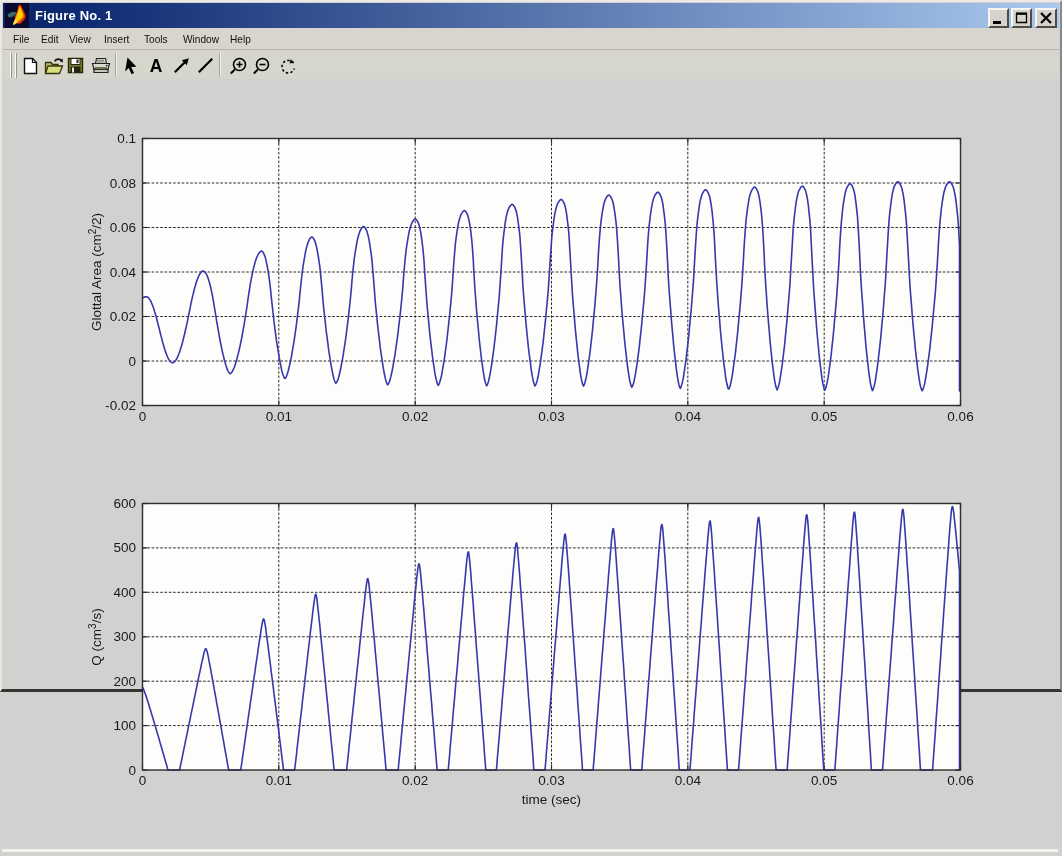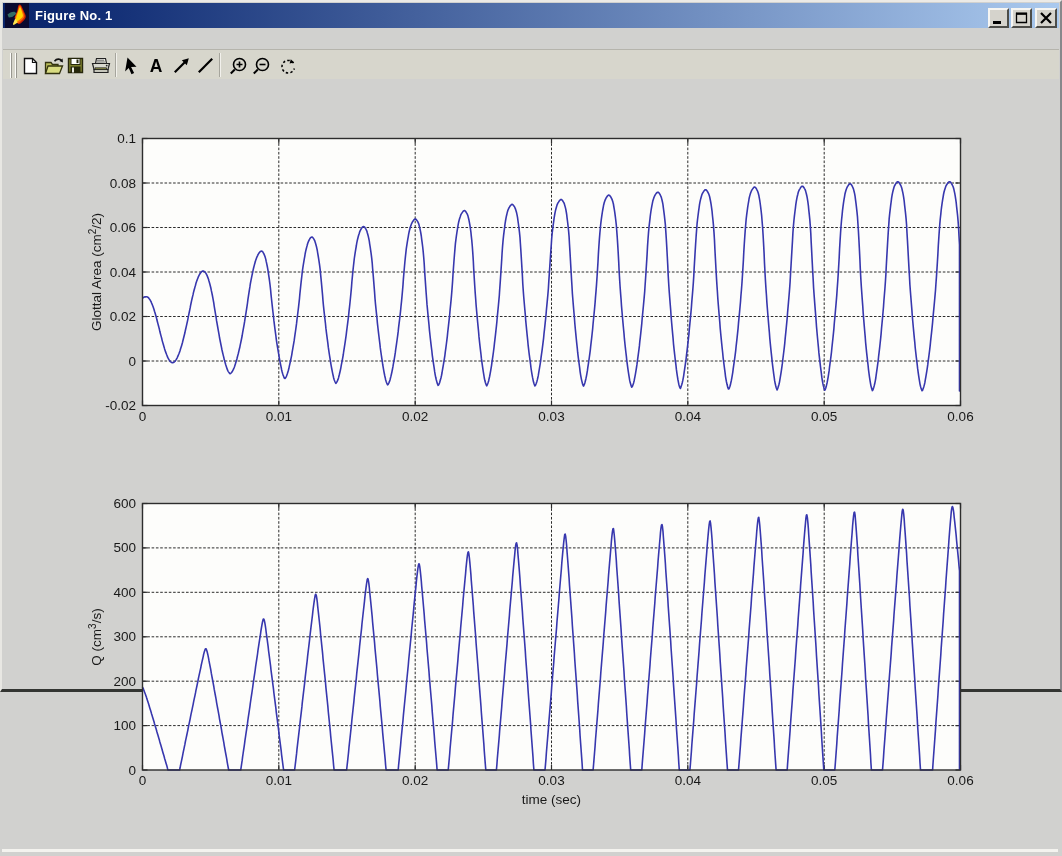--- a/index.html
+++ b/index.html
@@ -48,20 +48,29 @@
         <svg width="17" height="16" viewBox="0 0 17 16">
           <path d="M3.5 3.5h10v9h-10z" fill="none" stroke="#000" stroke-width="1.3"></path>
           <path d="M3 3.7h11" stroke="#000" stroke-width="2.2"></path>
         </svg>
       </div>
   <div class="wbtn" id="bclose">
         <svg width="18" height="16" viewBox="0 0 18 16">
           <path d="M4 3l10 10M14 3L4 13" stroke="#000" stroke-width="2.2"></path>
         </svg>
       </div>
+ </div>
+ <div id="menubar">
+  <span class="mi" style="left:9.5px">File</span>
+  <span class="mi" style="left:38px">Edit</span>
+  <span class="mi" style="left:66px">View</span>
+  <span class="mi" style="left:100.5px">Insert</span>
+  <span class="mi" style="left:141px">Tools</span>
+  <span class="mi" style="left:179.5px">Window</span>
+  <span class="mi" style="left:227px">Help</span>
  </div>
  <div id="toolbar">
   <div id="grip">
         <i style="left:0"></i>
         <i style="left:4.5px"></i>
       </div>
   <span class="ti" style="left:19px">
         <svg width="17" height="18" viewBox="0 0 17 18">
           <path d="M2.5 1.5h8l4 4v11h-12z" fill="#fff" stroke="#111" stroke-width="1.4"></path>
           <path d="M10.5 1.5v4h4" fill="none" stroke="#111" stroke-width="1.2"></path>

